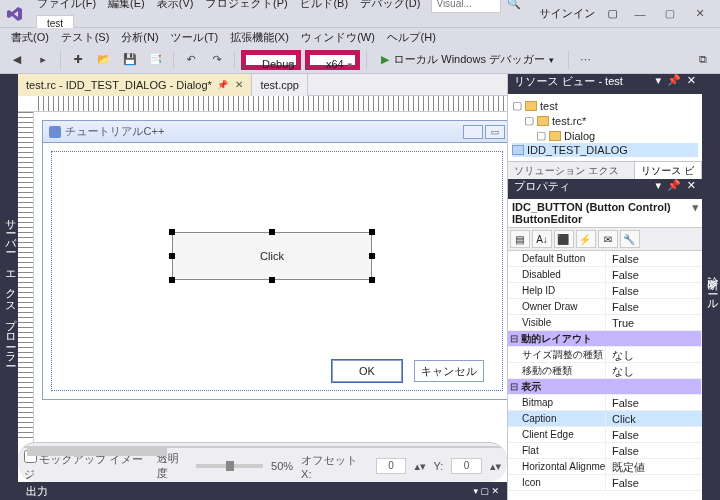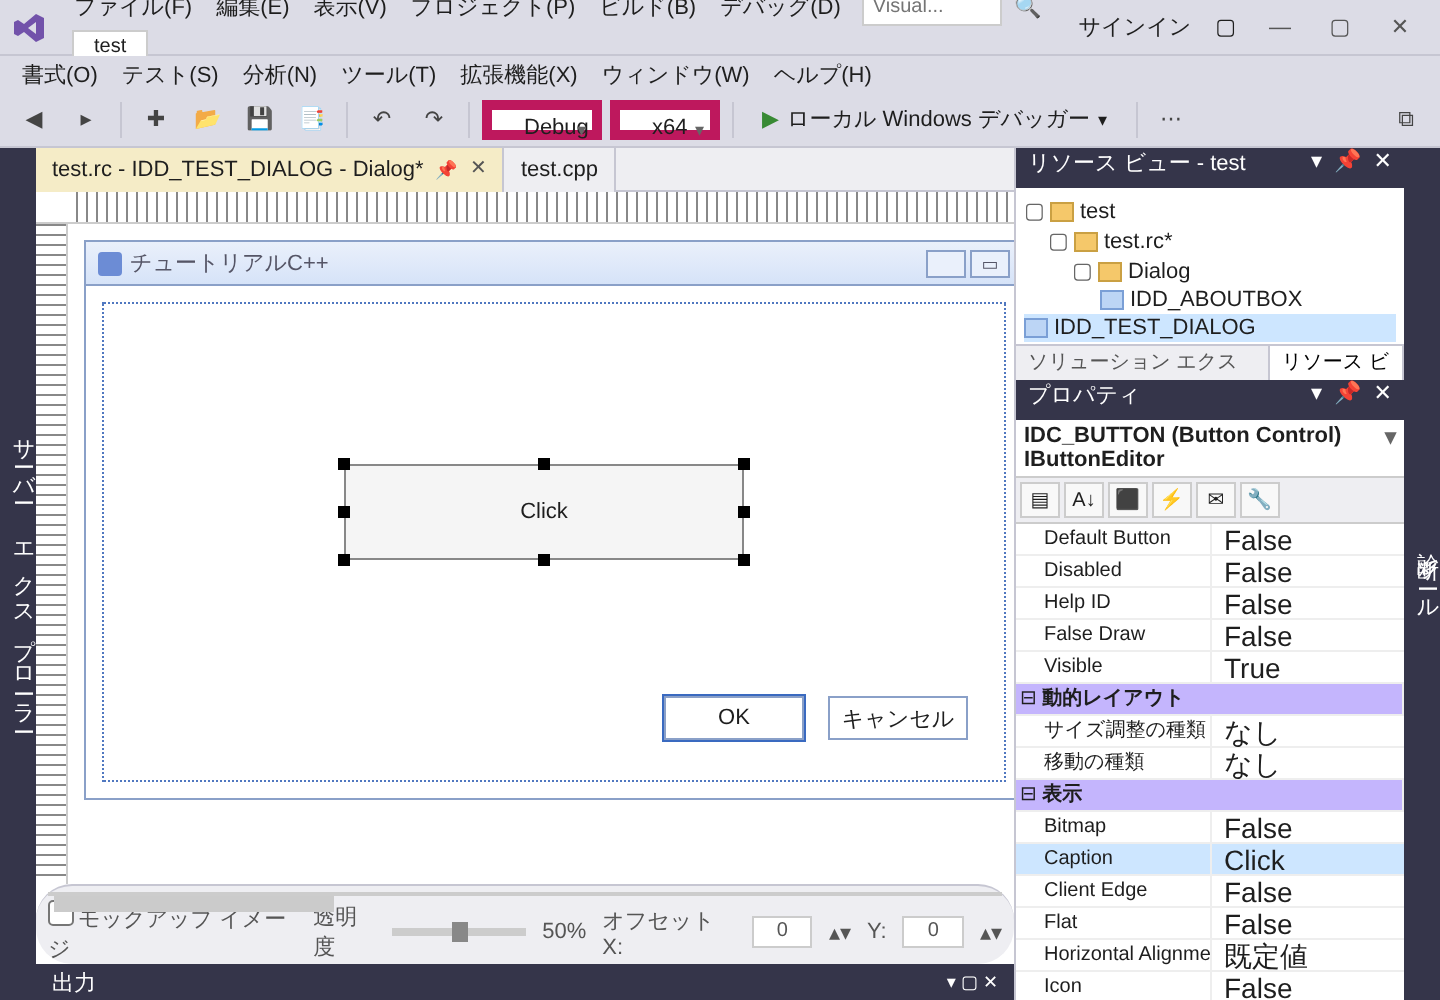--- a/index.html
+++ b/index.html
@@ -41,21 +41,21 @@
 .dlg-title{height:22px;background:linear-gradient(#eaf0fb,#d6e3f8);border-bottom:1px solid #8aa0c8;display:flex;align-items:center;padding:0 6px;color:#556;gap:4px;}
 .dlg-title .ico{width:12px;height:12px;background:#6c8cd5;border-radius:2px;}
 .dlg-title .rbtns{margin-left:auto;display:flex;gap:2px;}
 .dlg-title .rbtn{width:20px;height:14px;border:1px solid #8aa0c8;background:#eaf0fb;font-size:9px;display:flex;align-items:center;justify-content:center;}
 .dlg-body{position:absolute;left:8px;top:30px;right:8px;bottom:8px;border:1px dotted #5078c0;}
 .sel-btn{position:absolute;left:120px;top:80px;width:200px;height:48px;border:1px solid #888;background:#f5f5f5;display:flex;align-items:center;justify-content:center;}
 .handle{position:absolute;width:6px;height:6px;background:#000;}
 .h-nw{left:-4px;top:-4px}.h-n{left:50%;top:-4px;margin-left:-3px}.h-ne{right:-4px;top:-4px}
 .h-w{left:-4px;top:50%;margin-top:-3px}.h-e{right:-4px;top:50%;margin-top:-3px}
 .h-sw{left:-4px;bottom:-4px}.h-s{left:50%;bottom:-4px;margin-left:-3px}.h-se{right:-4px;bottom:-4px}
-.dlg-ok,.dlg-cancel{position:absolute;bottom:20px;height:22px;width:70px;border:1px solid #8aa0c8;background:#fff;display:flex;align-items:center;justify-content:center;}
+.dlg-ok,.dlg-cancel{position:absolute;bottom:8px;height:22px;width:70px;border:1px solid #8aa0c8;background:#fff;display:flex;align-items:center;justify-content:center;}
 .dlg-ok{right:100px;outline:1px solid #3a6ac0;}
 .dlg-cancel{right:18px;}
 .bottom-strip{height:40px;border-top:1px solid #c6c6d2;padding:3px 6px;background:#eeeef2;display:flex;flex-direction:column;gap:2px;border-radius:18px;}
 .scroll-h{height:12px;background:#f0f0f0;border:1px solid #ccc;position:relative;}
 .scroll-h .thumb{position:absolute;left:2px;top:1px;width:140px;height:8px;background:#cbcbcb;}
 .mock-row{display:flex;align-items:center;gap:8px;font-size:10px;color:#555;}
 .mock-row input[type=checkbox]{margin-right:2px;}
 .slider{width:70px;height:4px;background:#ccc;position:relative;}
 .slider .kn{position:absolute;width:8px;height:10px;background:#888;top:-3px;left:30px;}
 .num{width:32px;height:16px;border:1px solid #ccc;background:#fff;text-align:center;line-height:14px;font-size:10px;}
@@ -74,21 +74,21 @@
 .pane-tab{padding:0 6px;line-height:18px;font-size:10px;color:#555;border-right:1px solid #c6c6d2;}
 .pane-tab.active{background:#fff;color:#000;}
 .props{flex:1;display:flex;flex-direction:column;min-height:0;}
 .prop-obj{padding:2px 4px;background:#fff;border-bottom:1px solid #ccc;font-size:10px;font-weight:bold;display:flex;}
 .prop-obj .dd{margin-left:auto;color:#666;}
 .prop-tb{display:flex;gap:2px;background:#eeeef2;padding:2px;border-bottom:1px solid #ccc;}
 .prop-tb .pb{width:20px;height:18px;border:1px solid #ccc;background:#f8f8f8;display:flex;align-items:center;justify-content:center;font-size:10px;}
 .prop-grid{flex:1;overflow:auto;background:#fff;}
 .pg-row{display:flex;border-bottom:1px solid #eee;height:16px;}
 .pg-row .k{width:98px;padding-left:14px;border-right:1px solid #eee;font-size:10px;line-height:16px;overflow:hidden;white-space:nowrap;}
-.pg-row .v{flex:1;padding-left:6px;font-size:14px;line-height:16px;}
+.pg-row .v{flex:1;padding-left:6px;font-size:11px;line-height:16px;}
 .pg-row.cat{background:#c4b5fd;font-weight:bold;justify-content:center;}
 .pg-row.cat .k{padding-left:2px;width:100%;}
 .pg-row.cat .k::before{content:"⊟ ";font-weight:normal;}
 .pg-row.sel{background:#cde6ff;}
 </style>
 </head>
 <body>
 
 <div class="vs">
   <div class="titlebar">
@@ -245,24 +245,20 @@
         <div class="tree-row" style="padding-left:12px">
             <span class="exp">▢</span>
             <span class="ic fld"></span>
             <span>test.rc*</span>
           </div>
         <div class="tree-row" style="padding-left:24px">
             <span class="exp">▢</span>
             <span class="ic fld"></span>
             <span>Dialog</span>
           </div>
-        <div class="tree-row" style="padding-left:38px">
-            <span class="ic dlg-ic"></span>
-            <span>IDD_ABOUTBOX</span>
-          </div>
         <div class="tree-row sel" style="">
             <span class="ic dlg-ic"></span>
             <span>IDD_TEST_DIALOG</span>
           </div>
       </div>
       <div class="pane-tabs">
         <div class="pane-tab">ソリューション エクスプローラー</div>
         <div class="pane-tab active">リソース ビュー</div>
       </div>
 
@@ -294,21 +290,21 @@
             </div>
             <div class="pg-row">
               <div class="k">Disabled</div>
               <div class="v">False</div>
             </div>
             <div class="pg-row">
               <div class="k">Help ID</div>
               <div class="v">False</div>
             </div>
             <div class="pg-row">
-              <div class="k">False Draw</div>
+              <div class="k">Owner Draw</div>
               <div class="v">False</div>
             </div>
             <div class="pg-row">
               <div class="k">Visible</div>
               <div class="v">True</div>
             </div>
             <div class="pg-row cat">
               <div class="k">動的レイアウト</div>
             </div>
             <div class="pg-row">

